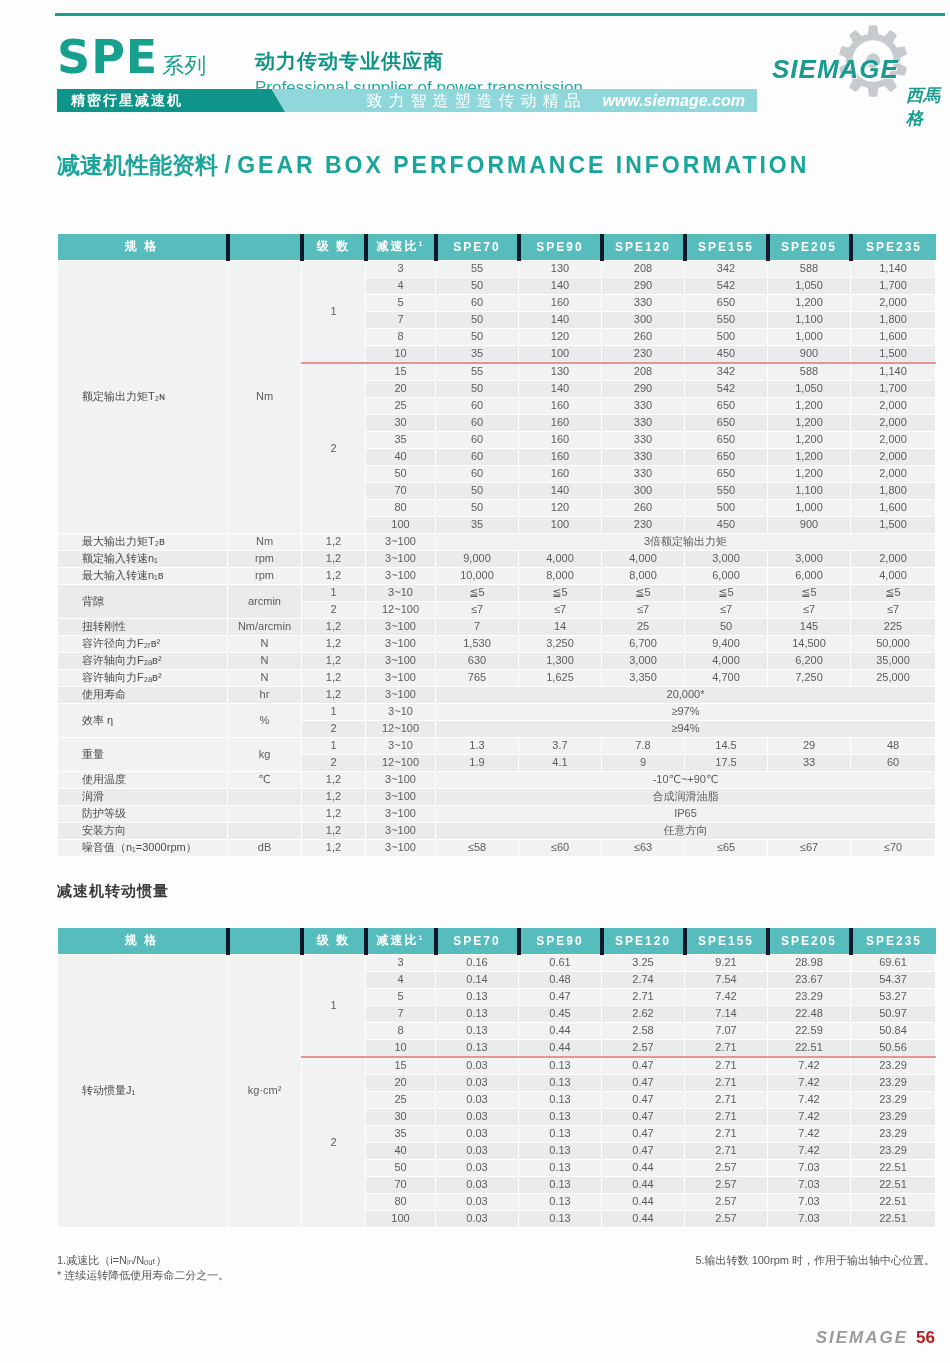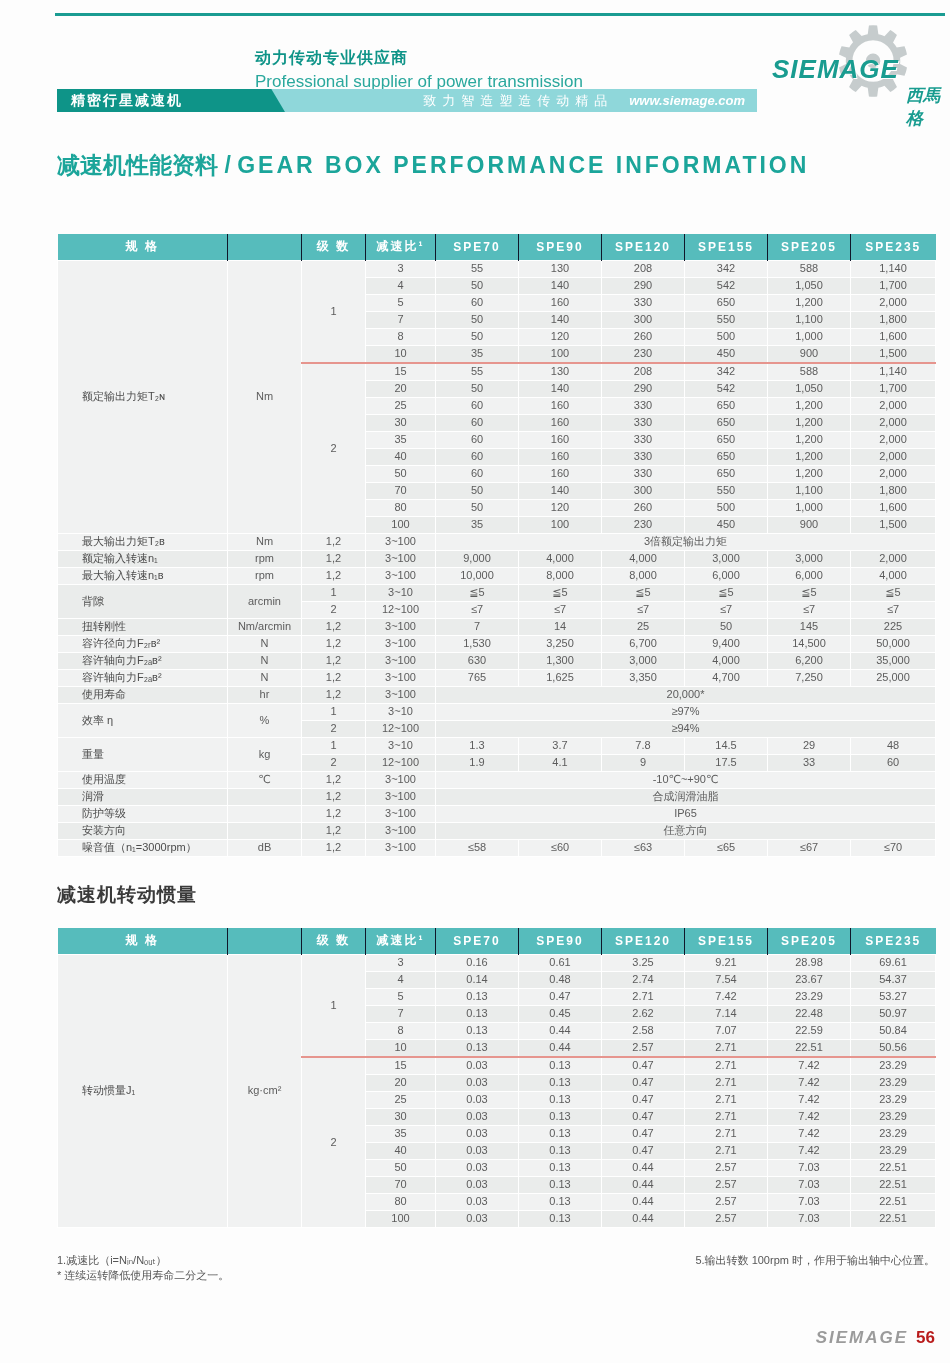--- a/index.html
+++ b/index.html
@@ -5,69 +5,72 @@
   * { margin:0; padding:0; box-sizing:border-box; }
   body { width:950px; height:1363px; background:#ffffff; font-family:"Liberation Sans","DejaVu Sans",sans-serif; color:#5c5c5c; }
   .page { position:relative; width:950px; height:1363px; overflow:hidden; background:#fdfdfd; }
 
   
   .topline { position:absolute; left:55px; top:13px; width:890px; height:3px; background:#1a9c92; }
   .spe-wrap { position:absolute; left:57px; top:30px; }
   .spe-main { font-size:46px; font-weight:bold; color:#18a08f; letter-spacing:1px; font-family:"DejaVu Sans",sans-serif; }
   .spe-suffix { font-size:22px; color:#18a08f; margin-left:4px; }
   .mid-slogan { position:absolute; left:255px; top:48px; }
-  .mid-cn { font-size:16px; font-weight:bold; color:#0f9488; letter-spacing:1px; }
+  .mid-cn { font-size:20px; font-weight:bold; color:#0f9488; letter-spacing:1px; }
   .mid-en { font-size:17px; color:#2aa89d; margin-top:3px; }
   .band { position:absolute; left:57px; top:89px; width:700px; height:23px; background:#8fd7da; }
   .band-dark { position:absolute; left:0; top:0; width:228px; height:23px; background:#0e9488;
                clip-path:polygon(0 0, 94% 0, 100% 100%, 0 100%);
                color:#ffffff; font-size:14px; font-weight:bold; letter-spacing:2px; line-height:23px; padding-left:14px; }
-  .band-right { position:absolute; right:12px; top:0; height:23px; line-height:23px; color:#ffffff; font-size:13px; white-space:nowrap; }
+  .band-right { position:absolute; right:12px; top:0; height:23px; line-height:23px; color:#ffffff; font-size:16px; white-space:nowrap; }
   .band-slogan { letter-spacing:6px; margin-right:16px; }
   .band-url { font-weight:bold; font-style:italic; letter-spacing:0; }
   .brand { position:absolute; left:768px; top:22px; width:176px; height:95px; }
   .gear-icon { position:absolute; right:28px; top:-8px; font-size:96px; color:#c6cccd; font-family:"DejaVu Sans",sans-serif; line-height:1; }
   .brand-text { position:absolute; left:4px; top:32px; font-size:26px; font-weight:bold; font-style:italic; color:#199c90; letter-spacing:1px; text-shadow:1px 1px 0 #fff; }
   .brand-cn { position:absolute; left:102px; top:62px; font-size:17px; font-weight:bold; font-style:italic; color:#199c90; text-shadow:1px 1px 0 #fff;margin-left:36px; }
 
   
   .page-title { position:absolute; left:57px; top:150px; font-size:23px; font-weight:bold; color:#1ba59a; white-space:nowrap; }
   .page-title .en { letter-spacing:3px; }
 
   
   .tbl { position:absolute; left:57px; width:878px; border-collapse:collapse; table-layout:fixed; }
   #table1 { top:234px; }
   #table2 { top:928px; }
-  .tbl th { background:#56bcbc; color:#ffffff; font-size:12px; font-weight:600; height:26px; border-left:1px solid #0f172a; letter-spacing:2px; }
+  .tbl th { background:#56bcbc; color:#ffffff; font-size:12px; font-weight:600; height:26px; border-left:4px solid #0f172a; letter-spacing:2px; }
   .tbl th:first-child { border-left:none; }
   .tbl td { font-size:11px; line-height:13px; padding:1.5px 2px; text-align:center; border:1px solid #ffffff; color:#5c5c5c; }
   .tbl tbody tr:nth-child(odd)  { background:#f1f2f2; }
   .tbl tbody tr:nth-child(even) { background:#eaeceb; }
   .tbl td.param { text-align:left; padding-left:24px; color:#4c4c4c; }
   .tbl tr.div td { border-top:2px solid #e6958e; }
 
   
-  .sec2-title { position:absolute; left:57px; top:882px; font-size:19px; font-weight:bold; color:#3a3a3a; letter-spacing:1px; }
+  .sec2-title { position:absolute; left:57px; top:882px; font-size:15px; font-weight:bold; color:#3a3a3a; letter-spacing:1px; }
 
   
   .notes-left  { position:absolute; left:57px;  top:1253px; font-size:11px; color:#565656; line-height:15px; }
   .notes-right { position:absolute; right:15px; top:1253px; font-size:11px; color:#565656; text-align:right; }
 
   
   .footer { position:absolute; right:15px; top:1328px; font-size:17px; white-space:nowrap; }
   .footer .brand-foot { font-weight:bold; font-style:italic; color:#9b9b9b; letter-spacing:2px; margin-right:8px; }
   .footer .pageno { font-weight:bold; color:#b91c1c; }
 </style>
 </head>
 <body>
 
 <div class="page">
 
   <div class="topline"></div>
 
+  <div class="spe-wrap">
+    <span class="spe-main">SPE</span><span class="spe-suffix">系列</span>
+  </div>
 
   <div class="mid-slogan">
     <div class="mid-cn">动力传动专业供应商</div>
     <div class="mid-en">Professional supplier of power transmission</div>
   </div>
 
   <div class="band">
     <div class="band-right">
       <span class="band-slogan">致力智造塑造传动精品</span><span class="band-url">www.siemage.com</span>
     </div>

